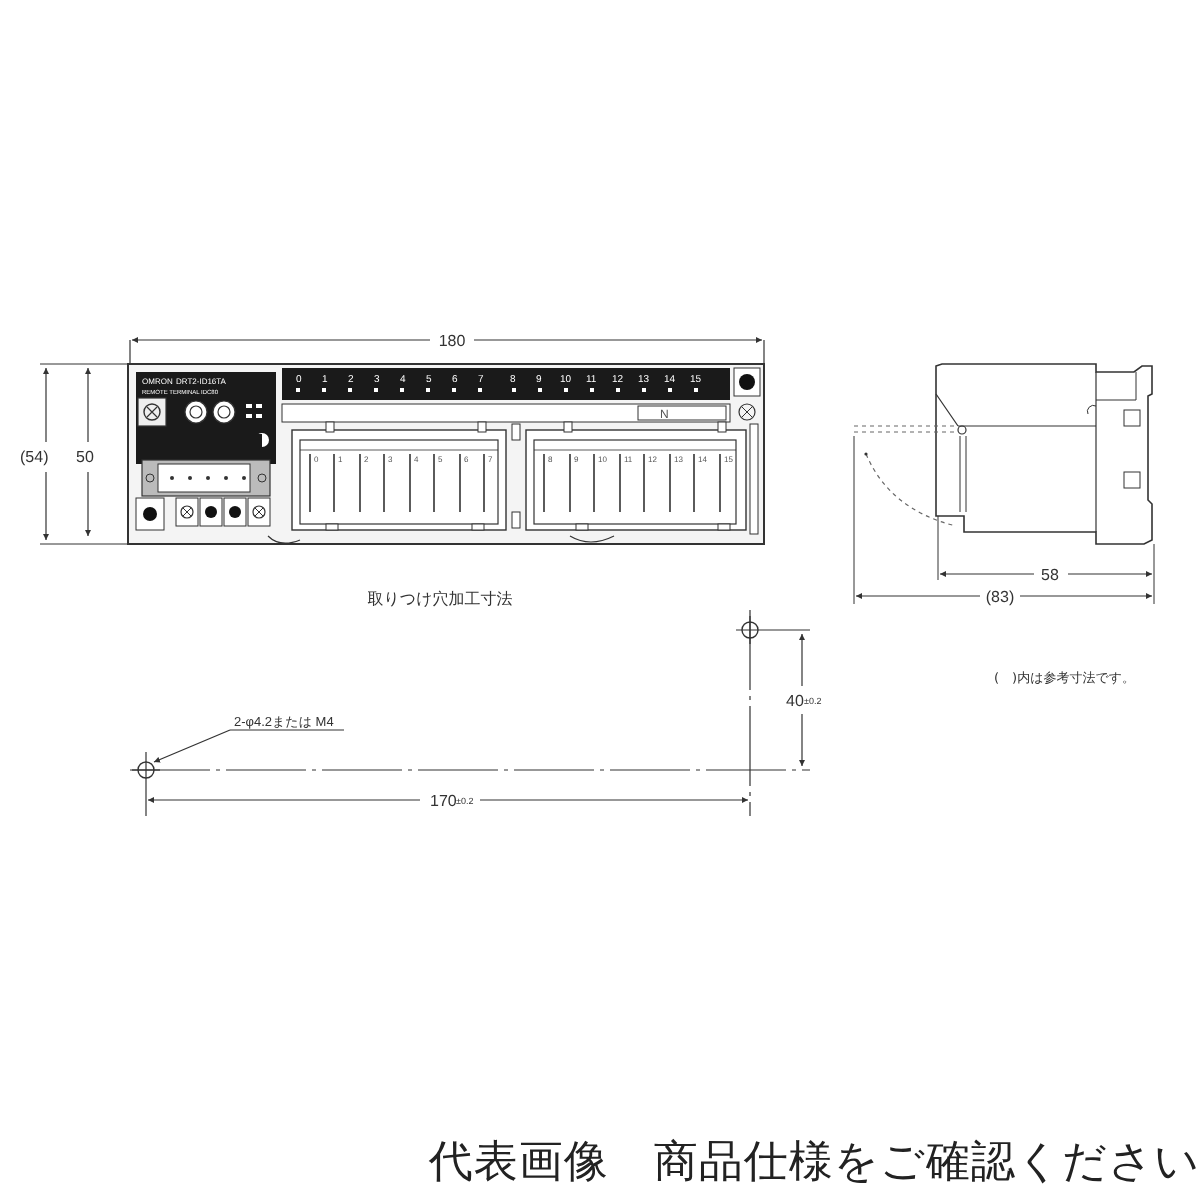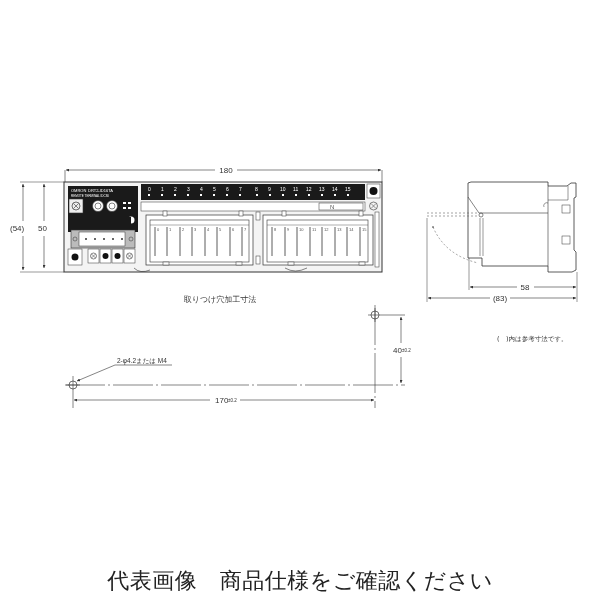--- a/index.html
+++ b/index.html
@@ -5,21 +5,21 @@
   html, body { margin: 0; padding: 0; background: #ffffff; }
   body { width: 600px; height: 600px; position: relative; overflow: hidden;
          font-family: "DejaVu Sans", sans-serif; color: #333; }
   svg { position: absolute; left: 0; top: 0; }
   .dim { font-family: "Liberation Sans", sans-serif; font-size: 8px; fill: #333; }
   .tol { font-family: "Liberation Sans", sans-serif; font-size: 4.5px; fill: #333; }
   .lbl { font-family: "DejaVu Sans", sans-serif; font-size: 8px; fill: #333; }
   .tiny { font-family: "Liberation Sans", sans-serif; font-size: 4px; fill: #fff; }
   .led-num { font-family: "Liberation Sans", sans-serif; font-size: 5px; fill: #fff; }
   .term-num { font-family: "Liberation Sans", sans-serif; font-size: 4px; fill: #555; }
-  .caption { position: absolute; left: 0; width: 600px; top: 566px; text-align: center;
+  .caption { position: absolute; left: 0; width: 600px; top: 566px; text-align: right;
              font-family: "DejaVu Sans", sans-serif; font-size: 22px; color: #222; letter-spacing: 0.5px; }
 </style>
 </head>
 <body>
 
 <svg width="600" height="600" viewBox="0 0 600 600">
   <defs>
     <marker id="arr" viewBox="0 0 6 6" refX="6" refY="3" markerWidth="5" markerHeight="5" orient="auto-start-reverse">
       <path d="M0,0 L6,3 L0,6 z" fill="#333"></path>
     </marker>

